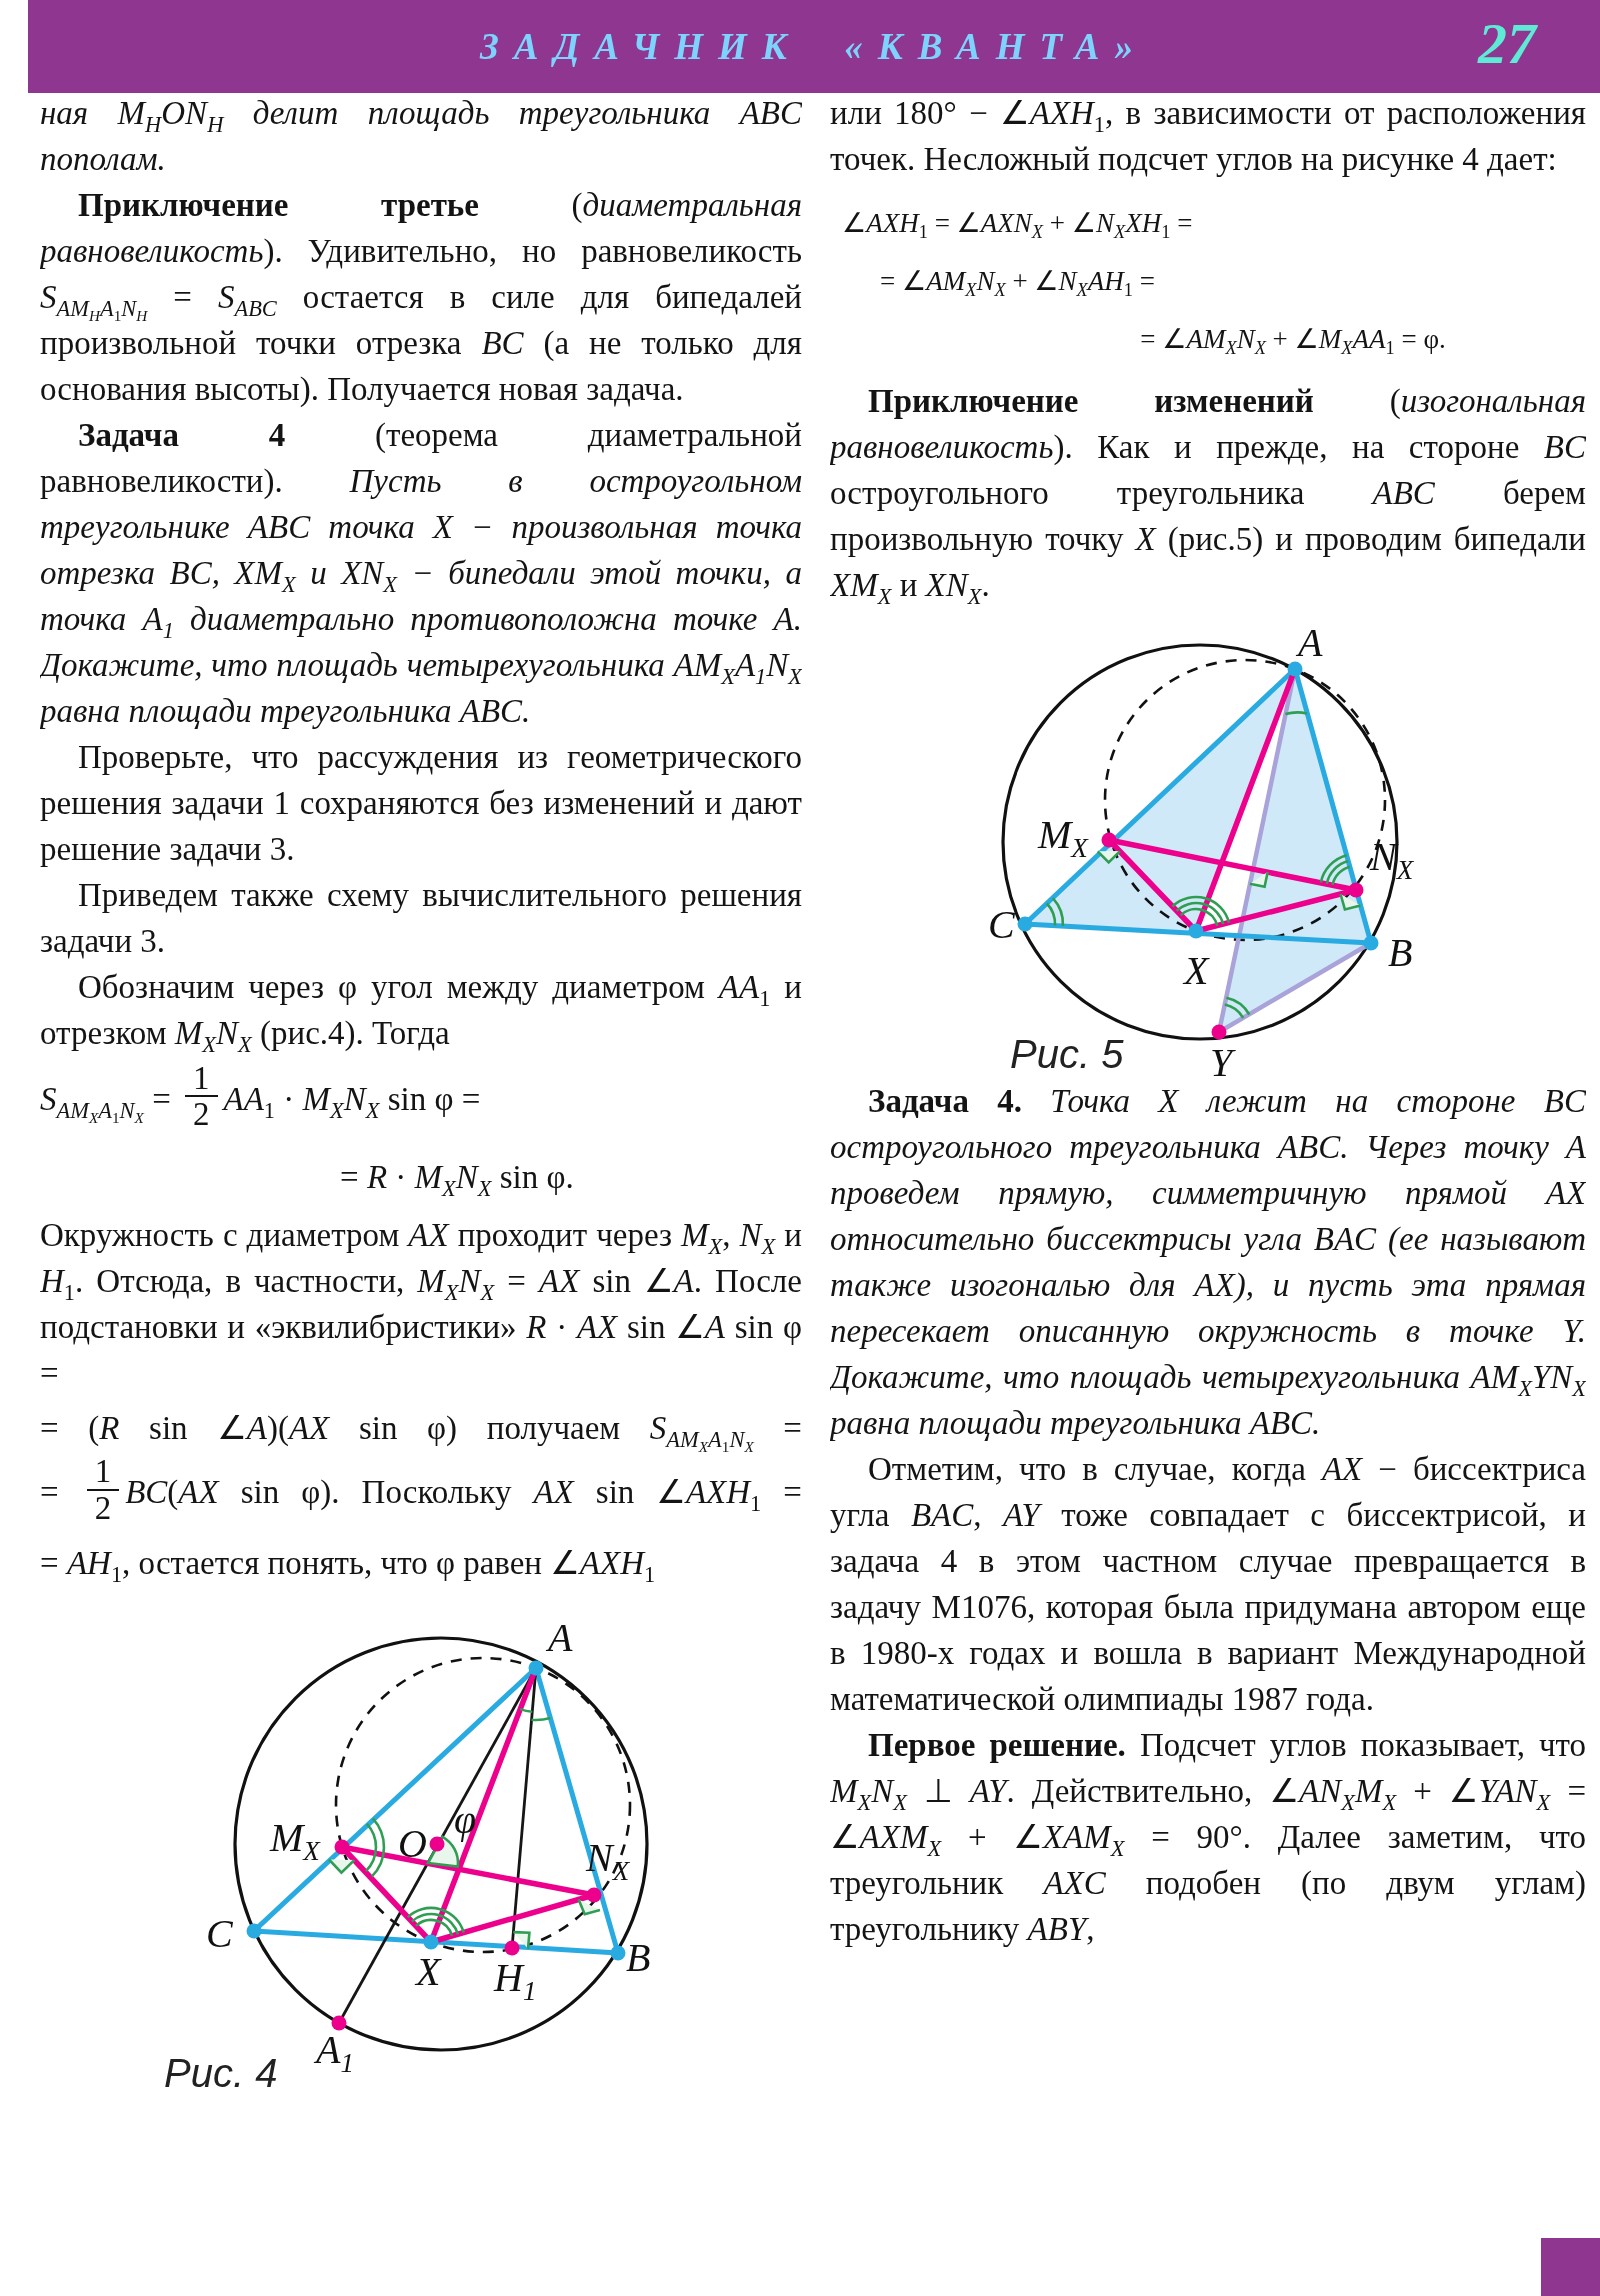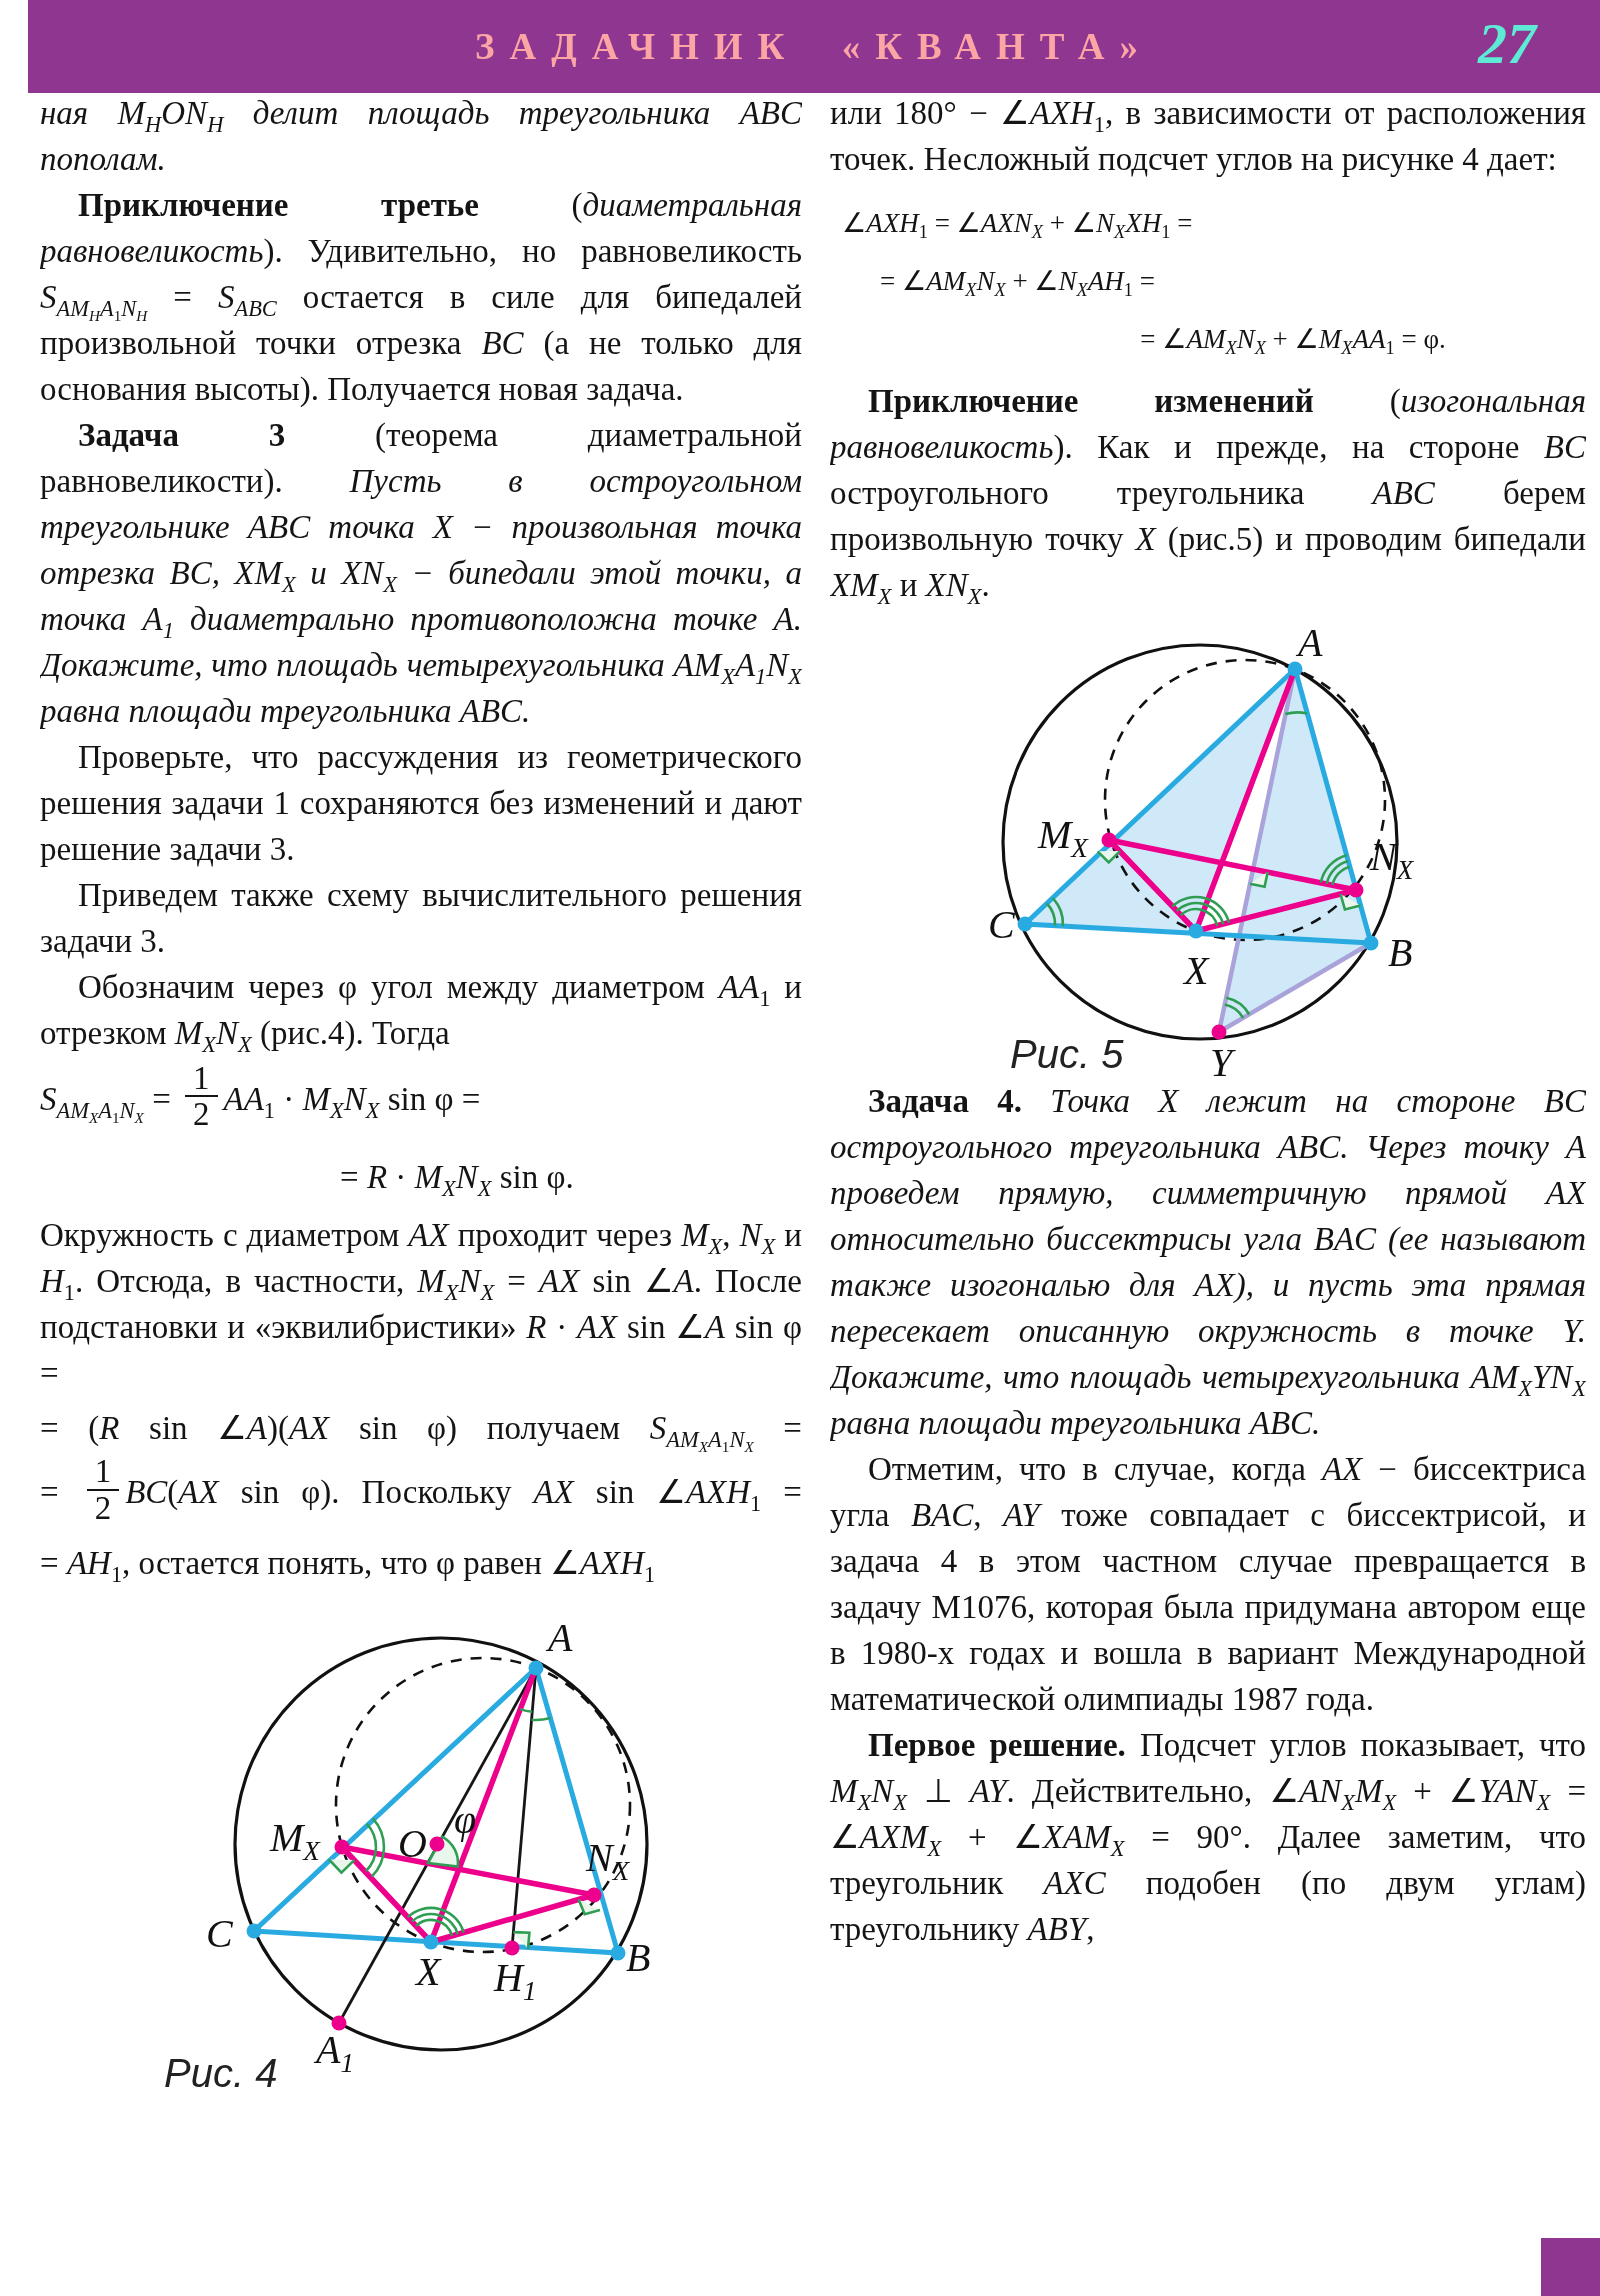--- a/index.html
+++ b/index.html
@@ -1,22 +1,22 @@
 <!DOCTYPE html>
 <html><head>
 <meta charset="utf-8">
 <style>
   html,body{margin:0;padding:0;background:#ffffff;}
   #page{position:relative;width:1600px;height:2296px;background:#fff;overflow:hidden;
         font-family:"Liberation Serif",serif;color:#141414;}
   
   .band{position:absolute;left:28px;top:0;width:1572px;height:93px;background:#8e3690;}
   .band-title{position:absolute;left:0;top:0;width:1572px;height:93px;display:flex;
-      align-items:center;justify-content:center;color:#fca5a5;font-weight:bold;
-      font-size:37px;letter-spacing:15px;word-spacing:18px;font-family:"Liberation Serif",serif;}
+      align-items:center;justify-content:center;color:#7dd3fc;font-weight:bold;
+      font-size:37px;letter-spacing:15px;word-spacing:18px;font-family:"Liberation Serif",serif;font-style:italic;}
   .band-num{position:absolute;right:64px;top:10px;color:#5eead4;font-size:58px;
       font-style:italic;font-weight:bold;font-family:"Liberation Serif",serif;}
   
   .col{position:absolute;top:90px;width:762px;height:2190px;overflow:hidden;}
   .col-left{left:40px;}
   .col-right{left:830px;width:756px;}
   .col p{margin:0;font-size:33px;line-height:46px;text-align:justify;text-indent:38px;}
   .col p.noind{text-indent:0;}
   sub{font-size:68%;line-height:0;}
   .frac{display:inline-block;vertical-align:middle;text-align:center;font-style:normal;
@@ -57,21 +57,21 @@
 <div id="page">
 
   <div class="band">
     <div class="band-title">ЗАДАЧНИК «КВАНТА»</div>
     <div class="band-num">27</div>
   </div>
 
   <div class="col col-left">
     <p class="noind"><i>ная M<sub>H</sub>ON<sub>H</sub> делит площадь треугольника ABC пополам.</i></p>
     <p><b>Приключение третье</b> (<i>диаметральная равновеликость</i>). Удивительно, но равновеликость <i>S</i><sub><i>AM<sub>H</sub>A</i><sub>1</sub><i>N<sub>H</sub></i></sub> = <i>S</i><sub><i>ABC</i></sub> остается в силе для бипедалей произвольной точки отрезка <i>BC</i> (а не только для основания высоты). Получается новая задача.</p>
-    <p><b>Задача 3</b> (теорема диаметральной равновеликости). <i>Пусть в остроугольном треугольнике ABC точка X − произвольная точка отрезка BC, XM<sub>X</sub> и XN<sub>X</sub> − бипедали этой точки, а точка A<sub>1</sub> диаметрально противоположна точке A. Докажите, что площадь четырехугольника AM<sub>X</sub>A<sub>1</sub>N<sub>X</sub> равна площади треугольника ABC.</i></p>
+    <p><b>Задача 4</b> (теорема диаметральной равновеликости). <i>Пусть в остроугольном треугольнике ABC точка X − произвольная точка отрезка BC, XM<sub>X</sub> и XN<sub>X</sub> − бипедали этой точки, а точка A<sub>1</sub> диаметрально противоположна точке A. Докажите, что площадь четырехугольника AM<sub>X</sub>A<sub>1</sub>N<sub>X</sub> равна площади треугольника ABC.</i></p>
     <p>Проверьте, что рассуждения из геометрического решения задачи 1 сохраняются без изменений и дают решение задачи 3.</p>
     <p>Приведем также схему вычислительного решения задачи 3.</p>
     <p>Обозначим через φ угол между диаметром <i>AA</i><sub>1</sub> и отрезком <i>M<sub>X</sub>N<sub>X</sub></i> (рис.4). Тогда</p>
     <div class="disp"><i>S</i><sub><i>AM<sub>X</sub>A</i><sub>1</sub><i>N<sub>X</sub></i></sub> = <span class="frac"><span class="fn">1</span><span class="fd">2</span></span><i>AA</i><sub>1</sub> · <i>M<sub>X</sub>N<sub>X</sub></i> sin φ =</div>
     <div class="disp2">= <i>R</i> · <i>M<sub>X</sub>N<sub>X</sub></i> sin φ.</div>
     <p class="noind">Окружность с диаметром <i>AX</i> проходит через <i>M<sub>X</sub></i>, <i>N<sub>X</sub></i> и <i>H</i><sub>1</sub>. Отсюда, в частности, <i>M<sub>X</sub>N<sub>X</sub></i> = <i>AX</i> sin ∠<i>A</i>. После подстановки и «эквилибристики» <i>R</i> · <i>AX</i> sin ∠<i>A</i> sin φ =</p>
     <div class="mline stretch">= (<i>R</i> sin ∠<i>A</i>)(<i>AX</i> sin φ) получаем <i>S</i><sub><i>AM<sub>X</sub>A</i><sub>1</sub><i>N<sub>X</sub></i></sub> =</div>
     <div class="mline stretch">= <span class="frac"><span class="fn">1</span><span class="fd">2</span></span><i>BC</i>(<i>AX</i> sin φ). Поскольку <i>AX</i> sin ∠<i>AXH</i><sub>1</sub> =</div>
     <div class="mline">= <i>AH</i><sub>1</sub>, остается понять, что φ равен ∠<i>AXH</i><sub>1</sub></div>
 

